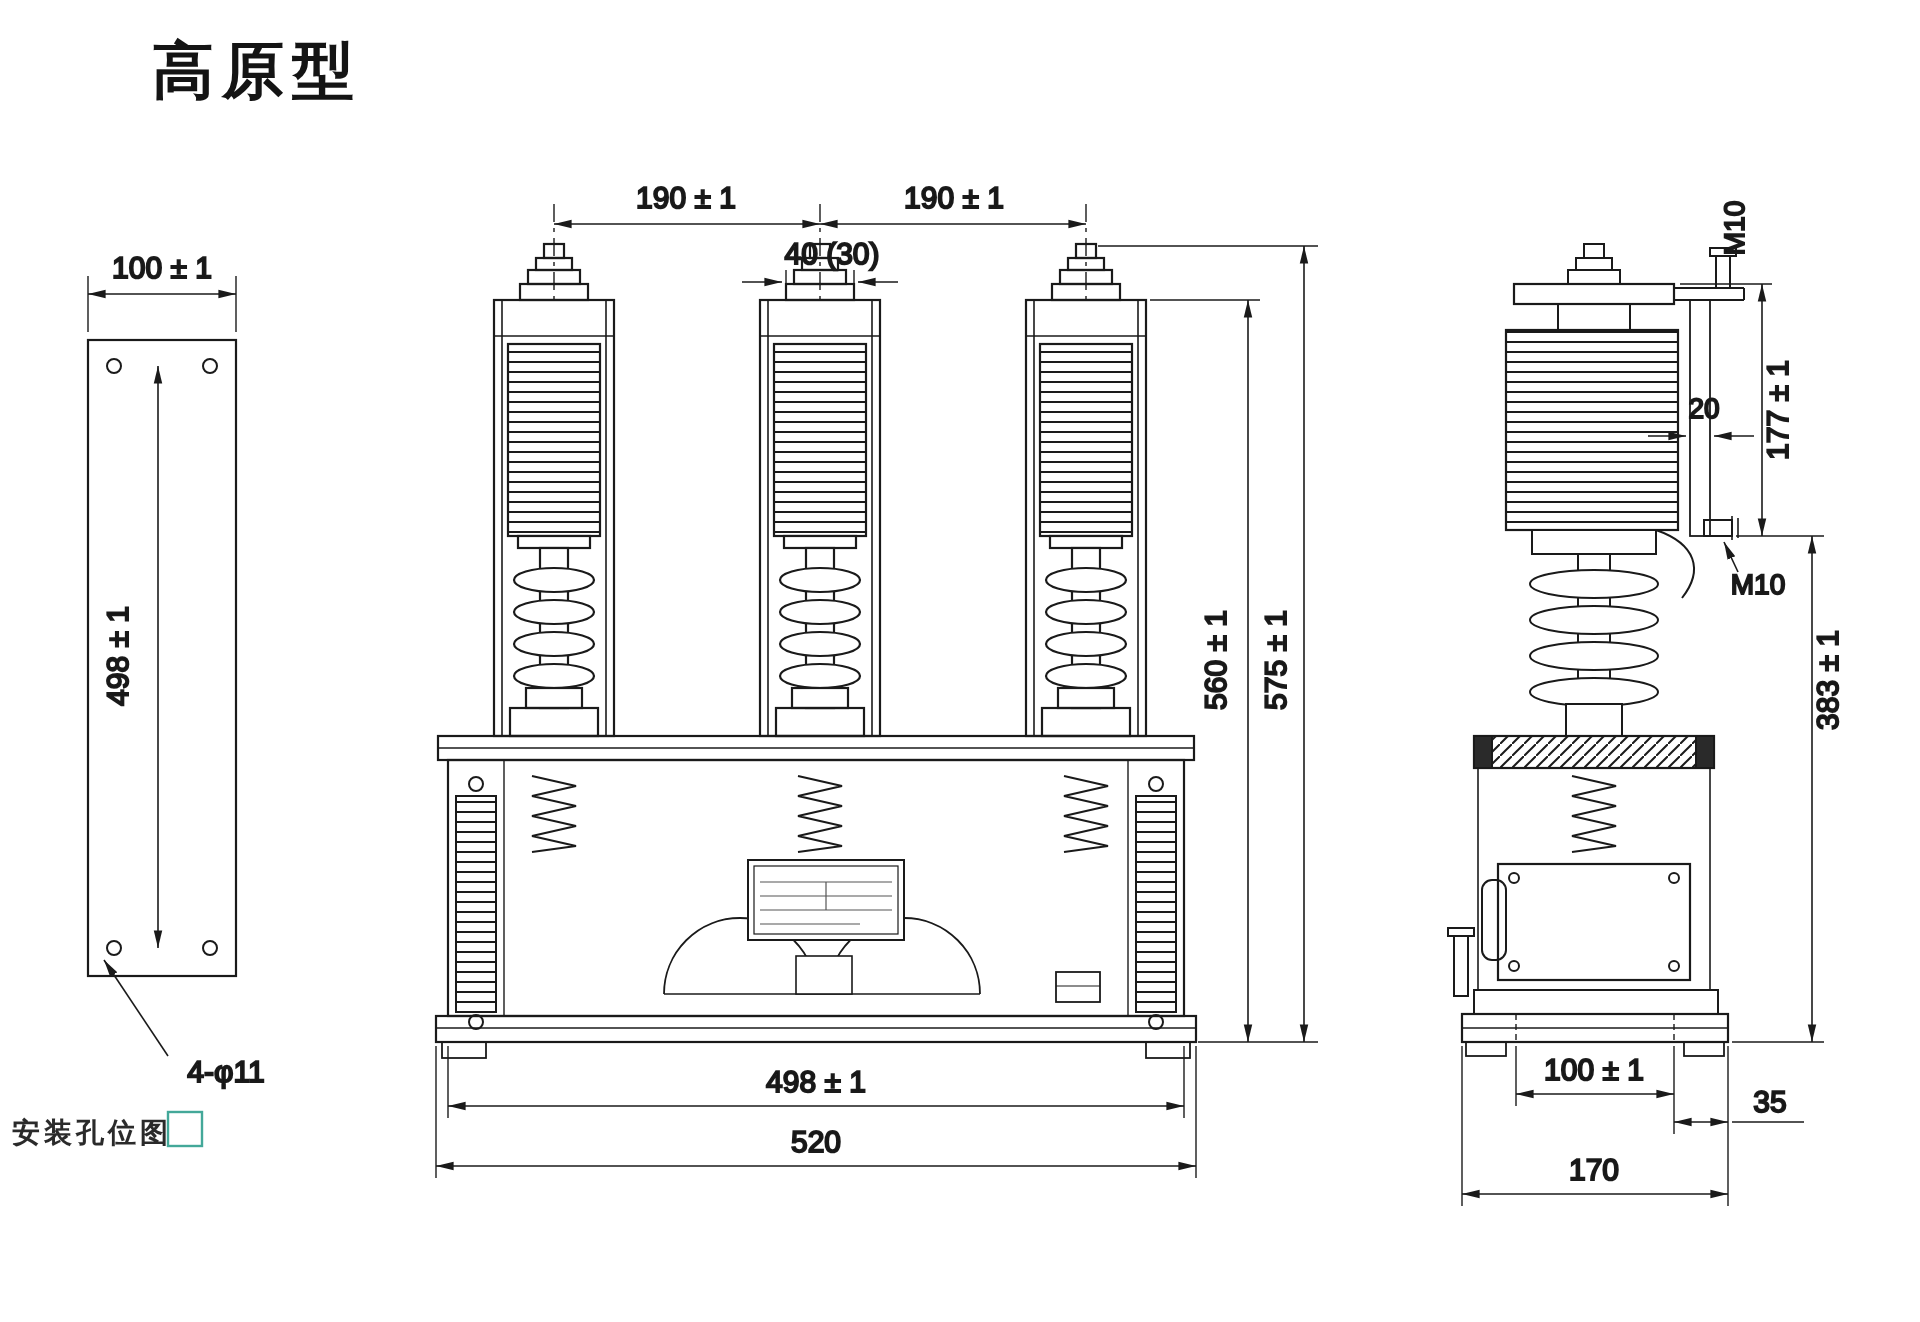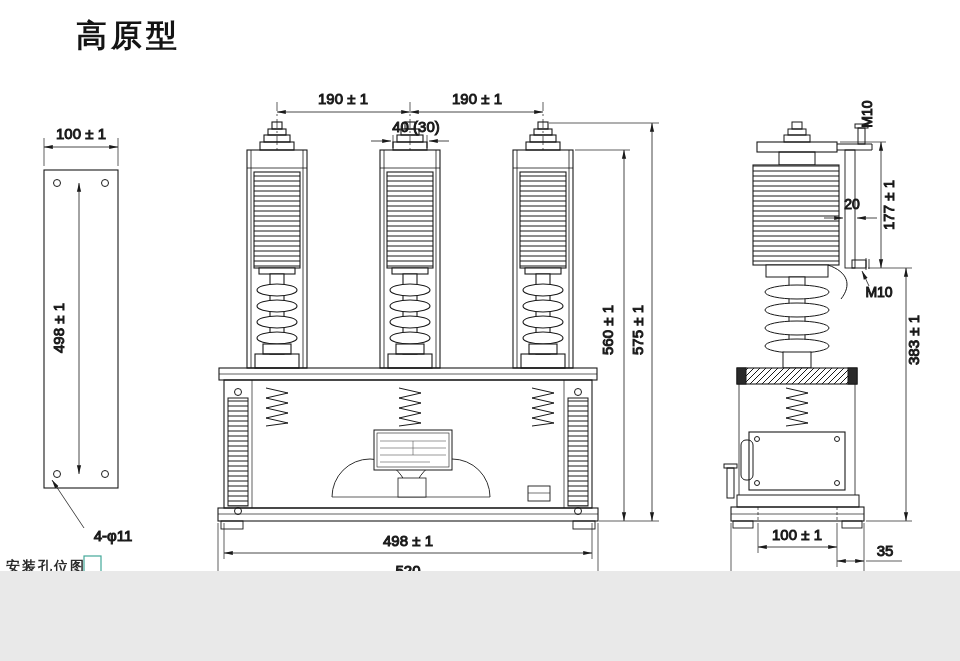--- a/index.html
+++ b/index.html
@@ -1,17 +1,17 @@
 <!DOCTYPE html>
 <html><head>
 <meta charset="utf-8">
 <style>
   html,body{margin:0;padding:0;background:#e9e9e9;}
   .page{
-    width:960px;height:571px;background:#ffffff;position:relative;overflow:hidden;
+    width:960px;height:661px;background:#ffffff;position:relative;overflow:hidden;
     font-family:"Liberation Sans","DejaVu Sans",sans-serif;
   }
   svg text{
     font-family:"Liberation Sans","DejaVu Sans",sans-serif;
     fill:#141414;
   }
   .dimtxt{font-size:15px;}
   .smalltxt{font-size:14px;}
   .titletxt{font-size:31px;font-weight:bold;letter-spacing:4px;}
   .wmtxt{font-size:14px;font-weight:bold;letter-spacing:2px;}

